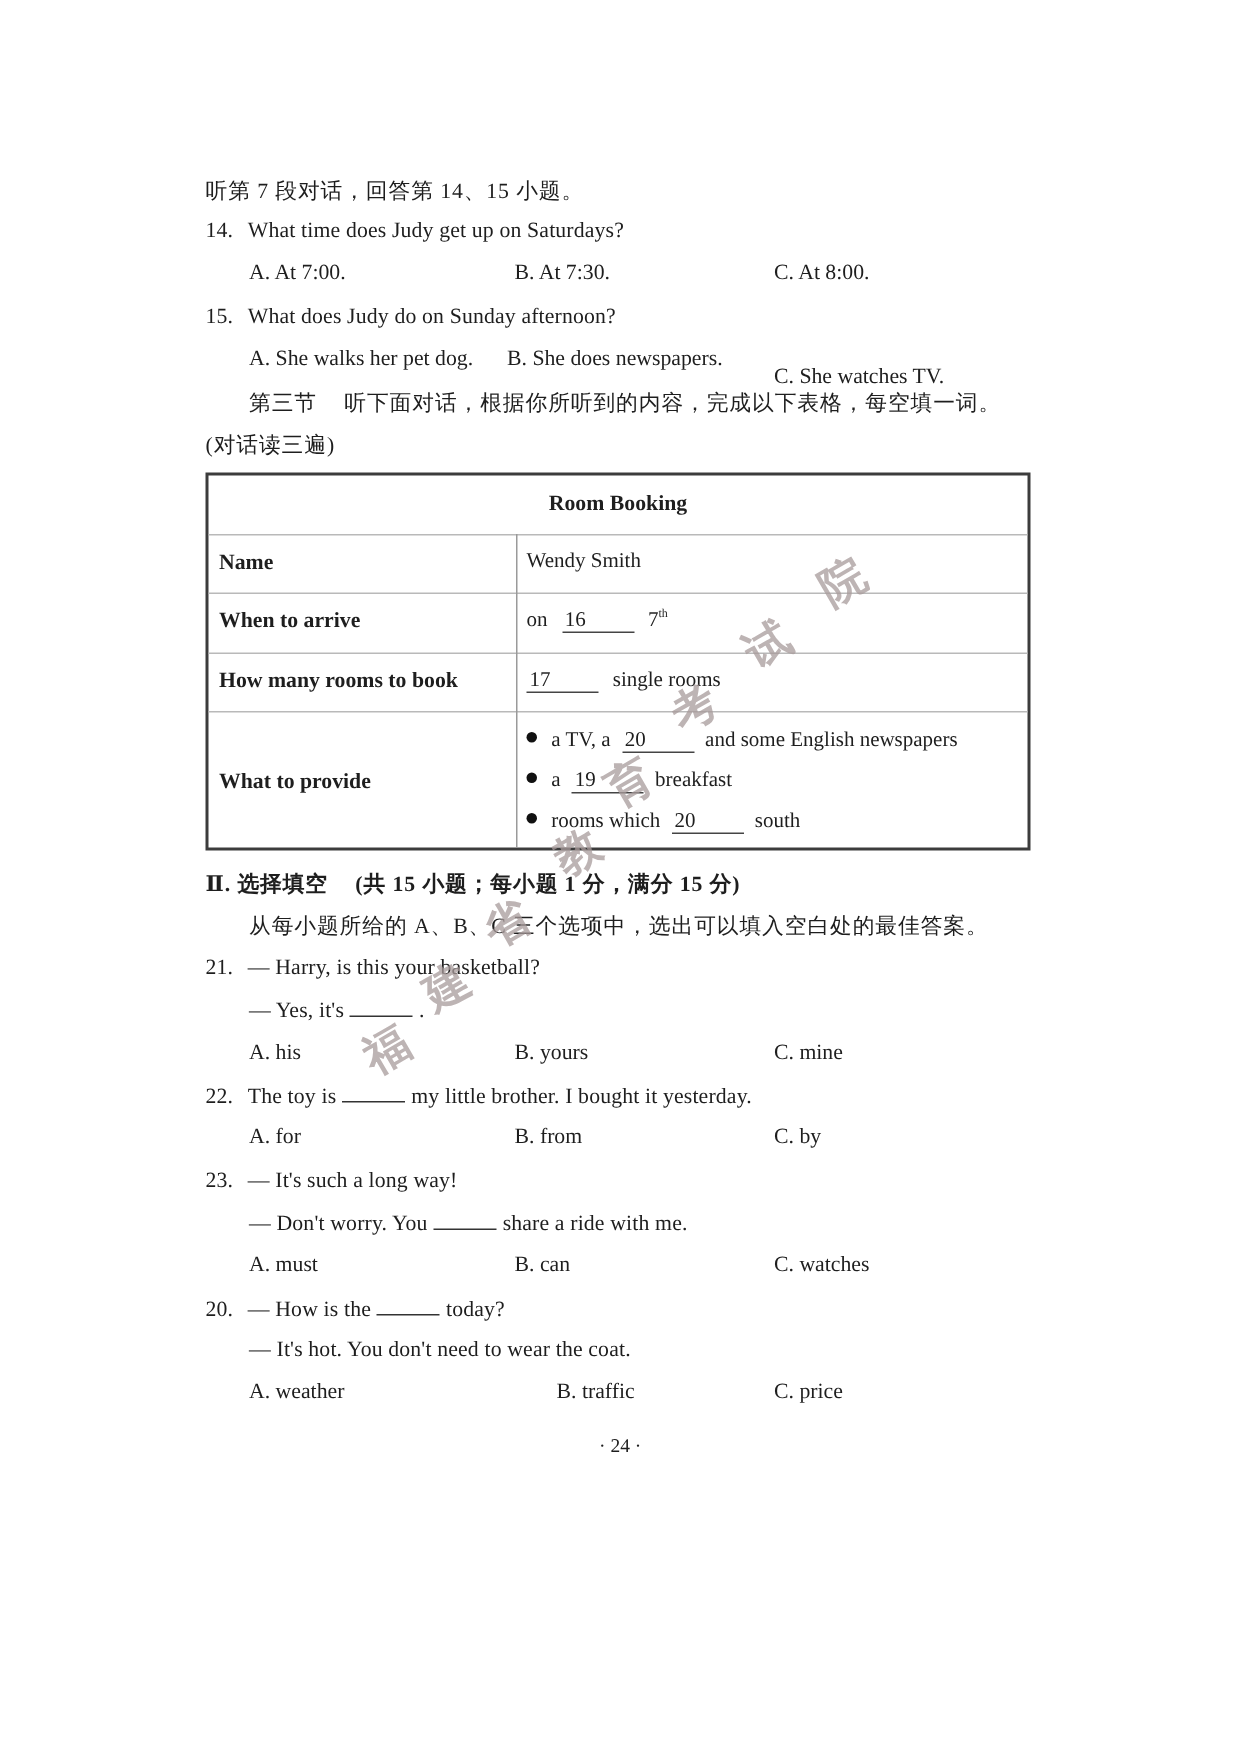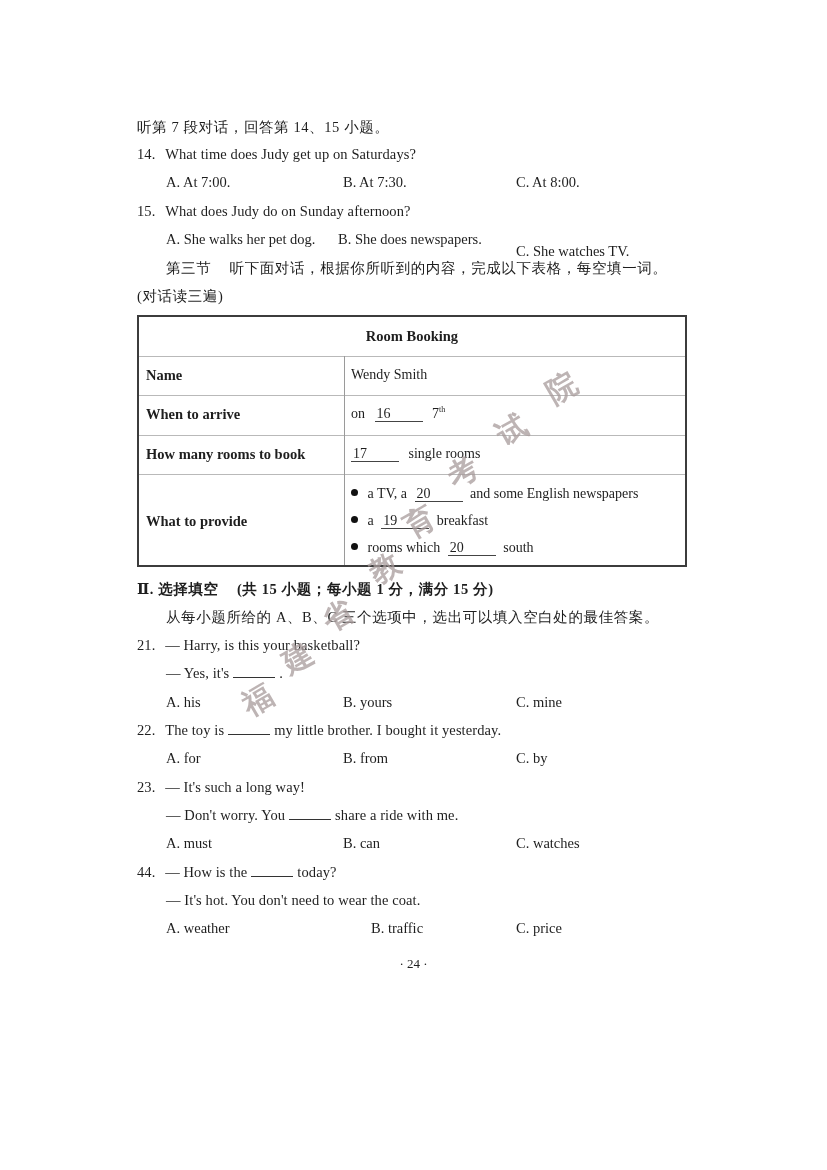--- a/index.html
+++ b/index.html
@@ -135,21 +135,21 @@
   <span style="margin-left:6px;">— It's such a long way!</span>
 </div>
 <div class="line" style="left:166px; top:807px;">
   <span>— Don't worry.  You</span><span class="blank"></span><span>share a ride with me.</span>
 </div>
 <div class="opt" style="left:166px; top:835px;">A.  must</div>
 <div class="opt" style="left:343px; top:835px;">B.  can</div>
 <div class="opt" style="left:516px; top:835px;">C.  watches</div>
 
 <div class="line" style="left:137px; top:864px;">
-  <span>44.</span>
+  <span>20.</span>
   <span style="margin-left:6px;">— How is the</span><span class="blank"></span><span>today?</span>
 </div>
 <div class="line" style="left:166px; top:892px;">— It's hot.  You don't need to wear the coat.</div>
 <div class="opt" style="left:166px; top:920px;">A.  weather</div>
 <div class="opt" style="left:343px; top:920px;margin-left:28px;">B.  traffic</div>
 <div class="opt" style="left:516px; top:920px;">C.  price</div>
 
 <div class="pageno">· 24 ·</div>
 
 <div class="wm" style="left:243px; top:680px; transform:rotate(-30deg);">福</div>

